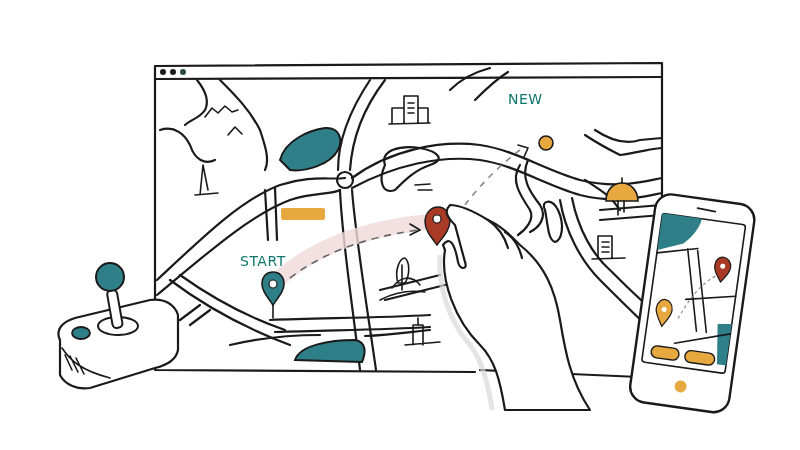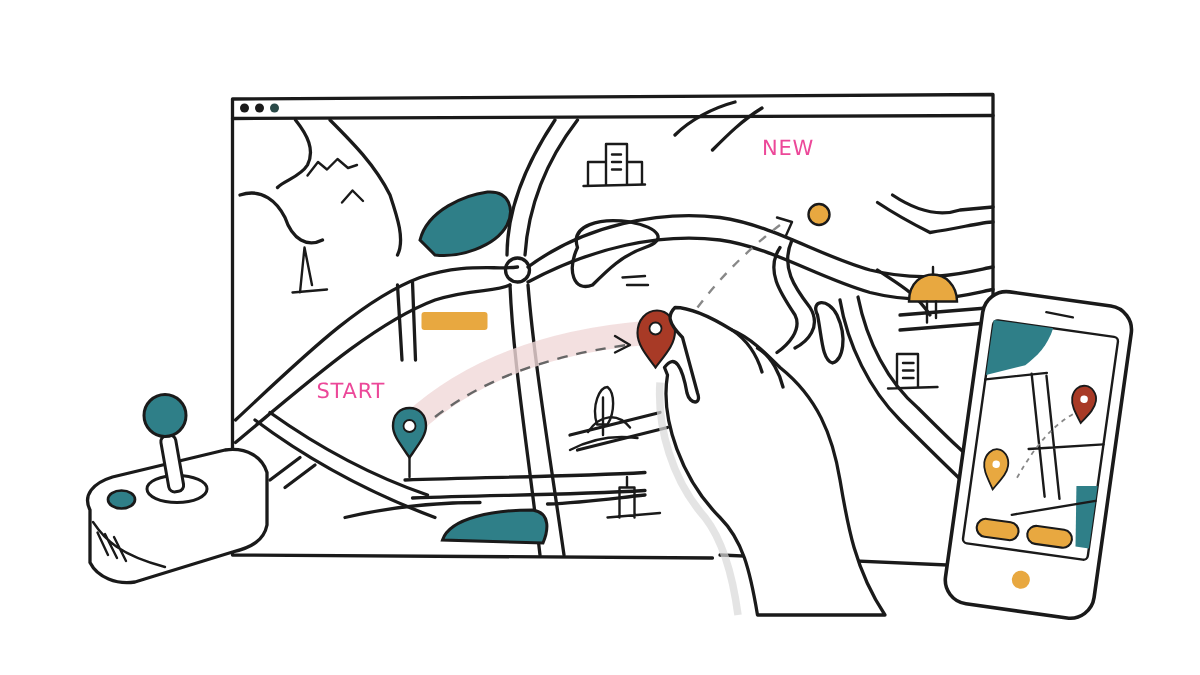--- a/index.html
+++ b/index.html
@@ -1,19 +1,19 @@
 <!DOCTYPE html>
 <html><head>
 <meta charset="utf-8">
 <style>
   html, body { margin:0; padding:0; background:#ffffff; }
   body { width:800px; height:450px; overflow:hidden; position:relative; font-family:"DejaVu Sans", sans-serif; }
   svg.scene { position:absolute; left:0; top:0; }
-  .lbl { position:absolute; font-family:"DejaVu Sans", sans-serif; color:#ec4899; font-size:14px; letter-spacing:0.5px; line-height:16px; text-align:center; }
-  #start-label { left:211px; top:253px;text-align:right; }
+  .lbl { position:absolute; font-family:"DejaVu Sans", sans-serif; color:#0f766e; font-size:14px; letter-spacing:0.5px; line-height:16px; text-align:center; }
+  #start-label { left:240px; top:253px;text-align:right; }
   #dest-label { left:508px; top:91px; }
   .ink { fill:none; stroke:#1a1a1a; stroke-width:2.2; stroke-linecap:round; stroke-linejoin:round; }
   .inkt { fill:none; stroke:#1a1a1a; stroke-width:1.6; stroke-linecap:round; stroke-linejoin:round; }
 </style>
 </head>
 <body>
 
 <svg class="scene" width="800" height="450" viewBox="0 0 800 450" xmlns="http://www.w3.org/2000/svg">
 
   <g>

